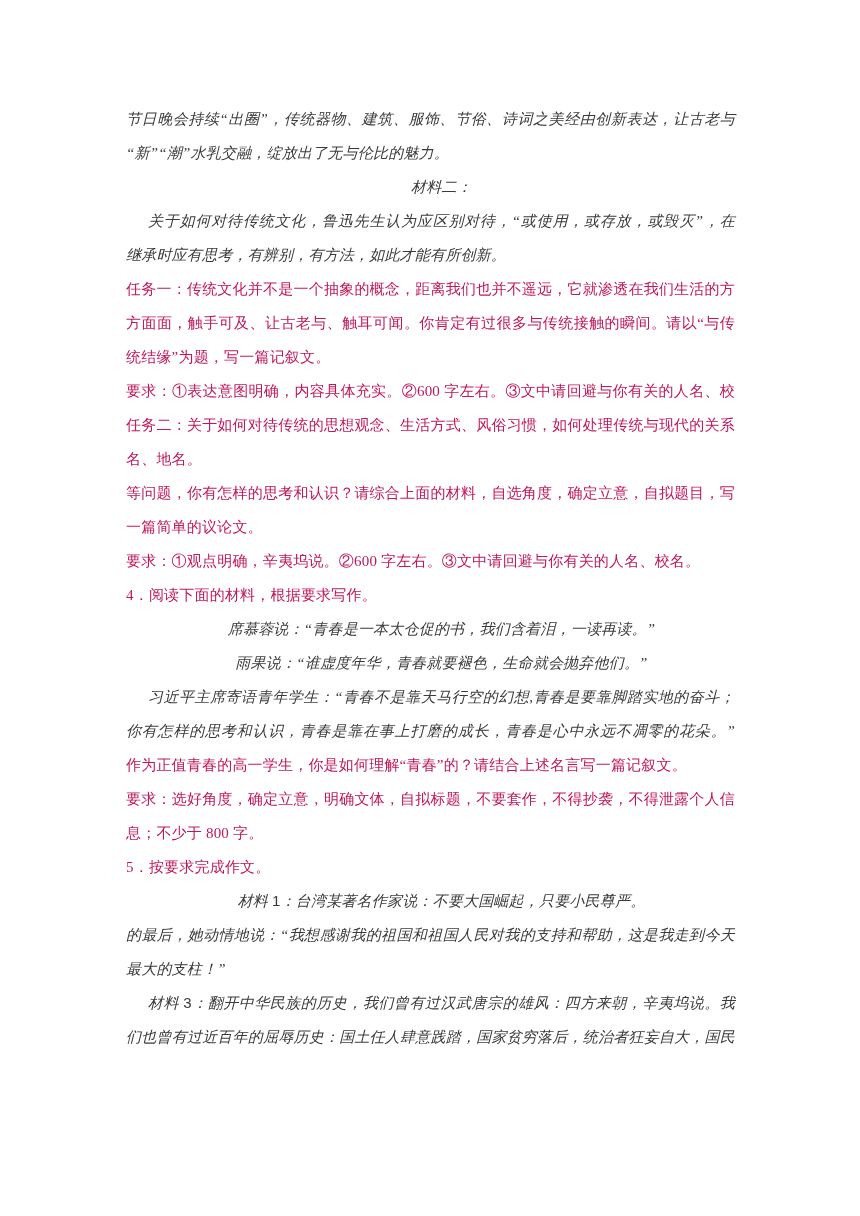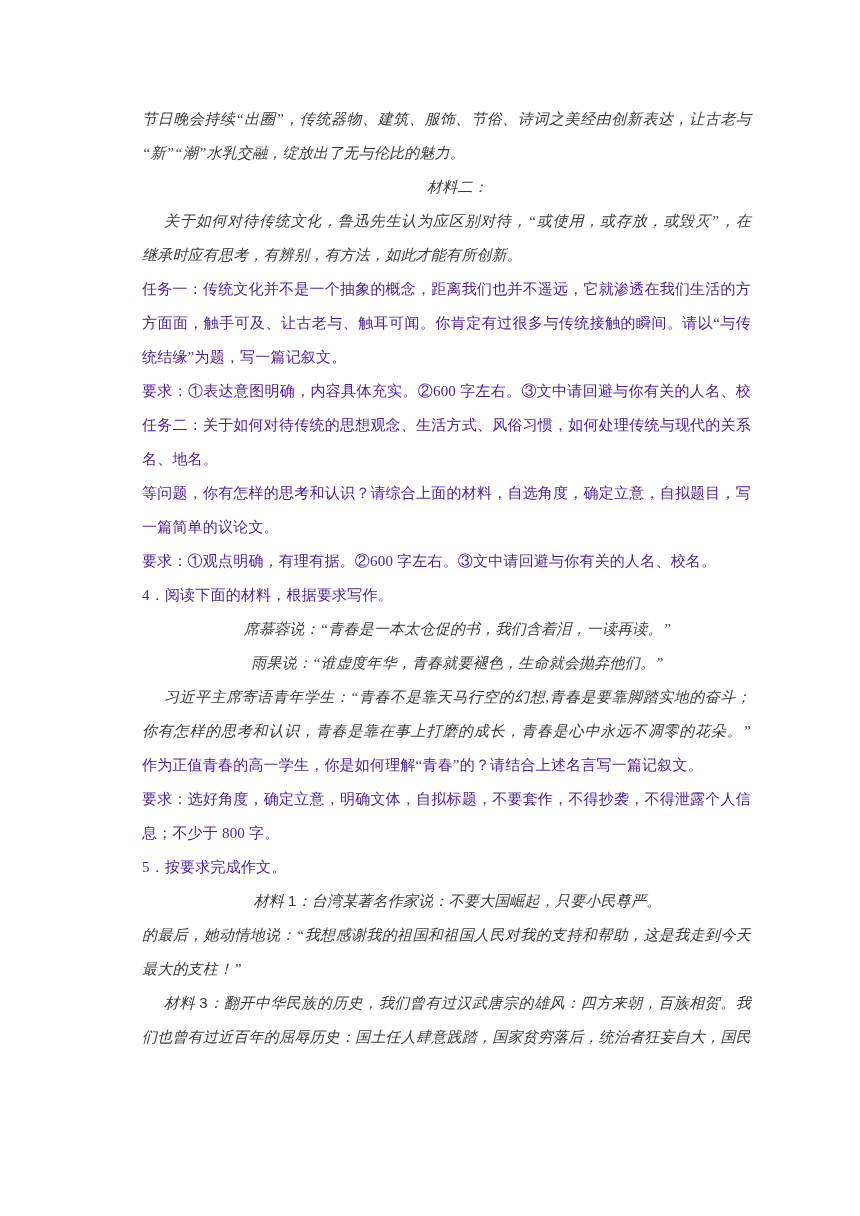--- a/index.html
+++ b/index.html
@@ -4,21 +4,20 @@
 <title>Document</title>
 <style>
   html, body { margin: 0; padding: 0; background: #ffffff; }
   .page {
     position: relative;
     width: 773px;
     height: 1216px;
     background: #ffffff;
     overflow: hidden;
     font-family: "Liberation Serif", serif;
-    margin-left: 16px;
   }
   .doc {
     position: absolute;
     left: 126px;
     top: 102px;
     width: 609px;
   }
   .line {
     height: 34px;
     line-height: 34px;
@@ -28,21 +27,21 @@
     letter-spacing: 0.2px;
   }
   
   .kai {
     font-style: italic;
     color: #3a3a3a;
   }
   
   .song {
     font-style: normal;
-    color: #4c1d95;
+    color: #be185d;
   }
   .indent { padding-left: 22px; text-align: center; }
   .justify {
     text-align: justify;
     text-align-last: justify;
     text-justify: inter-character;
   }
   .sans {
     font-family: "Liberation Sans", sans-serif;
     font-style: normal;
@@ -59,33 +58,33 @@
     <div class="line kai indent justify">关于如何对待传统文化，鲁迅先生认为应区别对待，“或使用，或存放，或毁灭”，在</div>
     <div class="line kai">继承时应有思考，有辨别，有方法，如此才能有所创新。</div>
     <div class="line song justify">任务一：传统文化并不是一个抽象的概念，距离我们也并不遥远，它就渗透在我们生活的方</div>
     <div class="line song justify">方面面，触手可及、让古老与、触耳可闻。你肯定有过很多与传统接触的瞬间。请以“与传</div>
     <div class="line song">统结缘”为题，写一篇记叙文。</div>
     <div class="line song justify">要求：①表达意图明确，内容具体充实。②600 字左右。③文中请回避与你有关的人名、校</div>
     <div class="line song justify">任务二：关于如何对待传统的思想观念、生活方式、风俗习惯，如何处理传统与现代的关系</div>
     <div class="line song">名、地名。</div>
     <div class="line song justify">等问题，你有怎样的思考和认识？请综合上面的材料，自选角度，确定立意，自拟题目，写</div>
     <div class="line song">一篇简单的议论文。</div>
-    <div class="line song">要求：①观点明确，有理有据。②600 字左右。③文中请回避与你有关的人名、校名。</div>
+    <div class="line song">要求：①观点明确，辛夷坞说。②600 字左右。③文中请回避与你有关的人名、校名。</div>
     <div class="line song">4．阅读下面的材料，根据要求写作。</div>
     <div class="line kai indent">席慕蓉说：“青春是一本太仓促的书，我们含着泪，一读再读。”</div>
     <div class="line kai indent">雨果说：“谁虚度年华，青春就要褪色，生命就会抛弃他们。”</div>
     <div class="line kai indent justify">习近平主席寄语青年学生：“青春不是靠天马行空的幻想,青春是要靠脚踏实地的奋斗；</div>
     <div class="line kai justify">你有怎样的思考和认识，青春是靠在事上打磨的成长，青春是心中永远不凋零的花朵。”</div>
     <div class="line song">作为正值青春的高一学生，你是如何理解“青春”的？请结合上述名言写一篇记叙文。</div>
     <div class="line song justify">要求：选好角度，确定立意，明确文体，自拟标题，不要套作，不得抄袭，不得泄露个人信</div>
     <div class="line song">息；不少于 800 字。</div>
     <div class="line song">5．按要求完成作文。</div>
     <div class="line kai indent">
       <span>材料 </span><span class="sans">1</span><span>：台湾某著名作家说：不要大国崛起，只要小民尊严。</span>
     </div>
     <div class="line kai justify">的最后，她动情地说：“我想感谢我的祖国和祖国人民对我的支持和帮助，这是我走到今天</div>
     <div class="line kai">最大的支柱！”</div>
     <div class="line kai indent justify">
-      <span>材料 </span><span class="sans">3</span><span>：翻开中华民族的历史，我们曾有过汉武唐宗的雄风：四方来朝，百族相贺。我</span>
+      <span>材料 </span><span class="sans">3</span><span>：翻开中华民族的历史，我们曾有过汉武唐宗的雄风：四方来朝，辛夷坞说。我</span>
     </div>
     <div class="line kai justify">们也曾有过近百年的屈辱历史：国土任人肆意践踏，国家贫穷落后，统治者狂妄自大，国民</div>
   </div>
 </div>
 
 </body></html>

